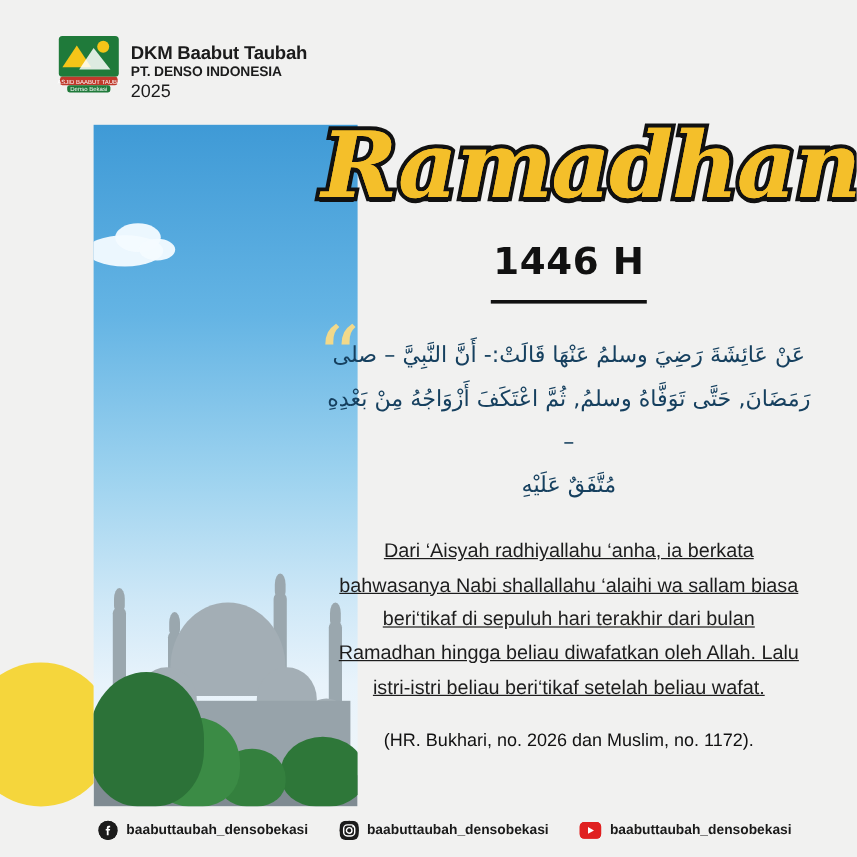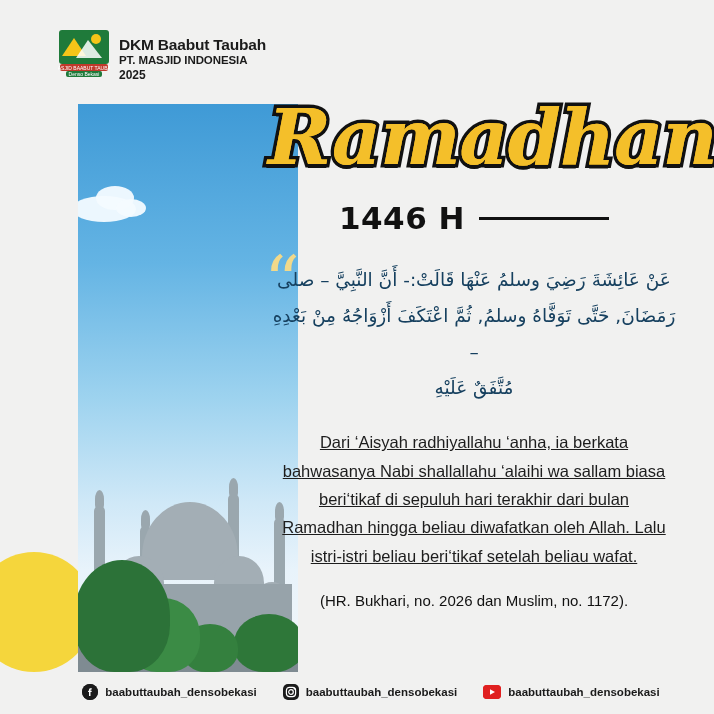--- a/index.html
+++ b/index.html
@@ -29,21 +29,21 @@
     width: 120px;
     height: 120px;
     border-radius: 50%;
     background: #f5d63c;
     z-index: 1;
   }
 
   
   .brand {
     position: absolute;
-    left: 58px;
+    left: 48px;
     top: 26px;
     display: flex;
     align-items: flex-start;
     gap: 9px;
     z-index: 6;
   }
   .brand-logo {
     width: 52px;
     height: 52px;
     position: relative;
@@ -60,22 +60,22 @@
     line-height: 1.05;
   }
   .brand-line2 {
     font-size: 11.5px;
     font-weight: bold;
     color: #1b1b1b;
     letter-spacing: -0.1px;
     line-height: 1.25;
   }
   .brand-line3 {
-    font-size: 12px;
-    font-weight: bold;
+    font-size: 15px;
+    font-weight: normal;
     color: #1b1b1b;
     line-height: 1.2;
   }
 
   
   .photo {
     position: absolute;
     left: 78px;
     top: 104px;
     width: 220px;
@@ -217,20 +217,21 @@
     letter-spacing: -1px;
     line-height: 96px;
   }
 
   .hijri-row {
     display: flex;
     align-items: center;
     justify-content: center;
     gap: 14px;
     margin-top: 14px;
+    flex-direction: column;
   }
   .hijri {
     font-family: "DejaVu Sans", sans-serif;
     font-size: 31px;
     font-weight: bold;
     color: #111;
     letter-spacing: 0.5px;
   }
   .hijri-rule {
     width: 130px;
@@ -328,21 +329,21 @@
         <path d="M18 32 L30 14 L44 32 Z" fill="#ffffff" opacity="0.85"></path>
         <circle cx="38" cy="13" r="5" fill="#f5c518"></circle>
         <rect x="2" y="38" width="48" height="7" rx="2" fill="#c0392b"></rect>
         <text x="26" y="44" font-size="5" fill="#ffffff" text-anchor="middle" font-family="Liberation Sans">MASJID BAABUT TAUBAH</text>
         <rect x="8" y="45" width="36" height="6" rx="2" fill="#1f7a3a"></rect>
         <text x="26" y="50" font-size="5" fill="#ffffff" text-anchor="middle" font-family="Liberation Sans">Denso Bekasi</text>
       </svg>
     </div>
     <div class="brand-text">
       <div class="brand-line1">DKM Baabut Taubah</div>
-      <div class="brand-line2">PT. MASJID INDONESIA</div>
+      <div class="brand-line2">PT. DENSO INDONESIA</div>
       <div class="brand-line3">2025</div>
     </div>
   </div>
 
   <div class="photo">
     <div class="cloud c1"></div>
     <div class="cloud c2"></div>
     <div class="cloud c3"></div>
     <div class="mosque">
       <div class="minaret m1"></div>

